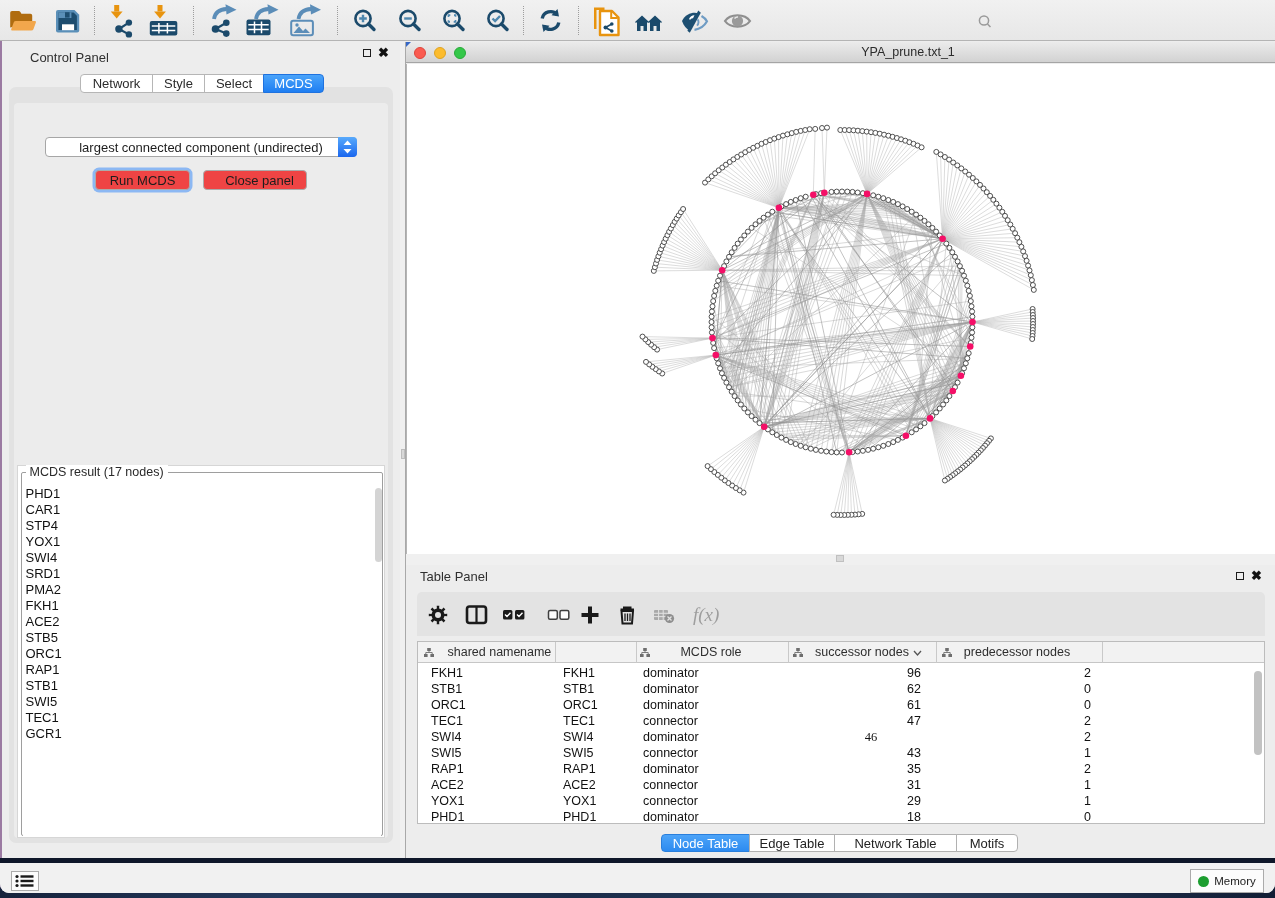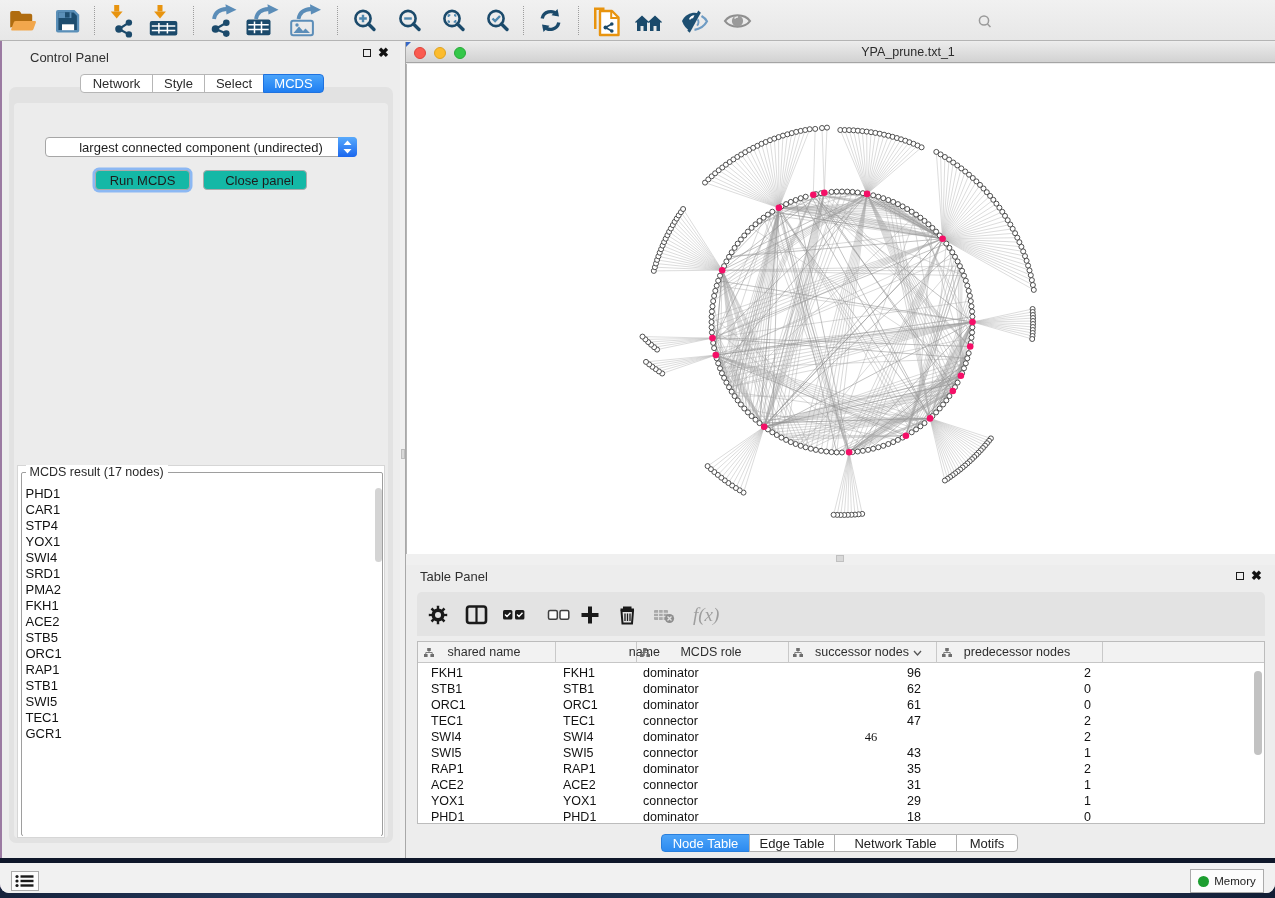--- a/index.html
+++ b/index.html
@@ -21,21 +21,21 @@
 .cpanel { position:absolute; left:2px; top:42px; width:398px; height:816px; background:#ededed; }
 .paneltitle { font-size:13px; color:#303030; }
 .cp-tabsrow { position:absolute; left:78px; top:29px; height:19px; }
 .cp-container { position:absolute; left:7px; top:45px; width:384px; height:756px;
   background:#e2e2e2; border-radius:7px; }
 .cp-inner { position:absolute; left:5px; top:16px; width:374px; height:735px;
   background:#ececec; border-radius:4px; }
 .tab { position:absolute; top:0; height:19px; background:#fff; border:1px solid #b6b6b6;
   font-size:13px; color:#2b2b2b; text-align:center; line-height:18px; }
 .tab.sel { background:linear-gradient(#4aa4fa,#1f7ef2); color:#fff; border-color:#1f72df; }
-.btn { position:absolute; background:#14b8a6; border:1px solid #ababab; border-radius:4px;
+.btn { position:absolute; background:#ef4444; border:1px solid #ababab; border-radius:4px;
   font-size:13px; color:#1d1d1d; text-align:center; }
 .combo { position:absolute; left:31px; top:34px; width:312px; height:20px; background:#fff;
   border:1px solid #a6a6a6; border-radius:4px; font-size:13px; color:#1d1d1d;
   text-align:center; line-height:19px; }
 .combobtn { position:absolute; right:-1px; top:-1px; width:19px; height:20px;
   border-radius:0 4px 4px 0; background:linear-gradient(#58aafc,#1a66ee); }
 .whitebg { position:absolute; left:3px; top:362px; width:368px; height:373px; background:#fff;
   border:1px solid #d6d6d6; }
 .groupbox { position:absolute; left:2.5px; top:5.5px; width:362px; height:364px;
   border:1px solid #9e9e9e; border-radius:2px; }
@@ -1152,21 +1152,21 @@
         </svg>
       </div>
     <div class="tp-table">
         <div class="thead"></div>
         <div class="abs" style="left:137px;top:0;width:1px;height:21px;background:#c9c9c9;"></div>
         <div class="abs" style="left:218px;top:0;width:1px;height:21px;background:#c9c9c9;"></div>
         <div class="abs" style="left:370px;top:0;width:1px;height:21px;background:#c9c9c9;"></div>
         <div class="abs" style="left:518px;top:0;width:1px;height:21px;background:#c9c9c9;"></div>
         <div class="abs" style="left:684px;top:0;width:1px;height:21px;background:#c9c9c9;"></div>
         <div class="abs" style="left:-4px;top:3px;width:140px;text-align:center;font-size:12.5px;color:#2e2e2e;">shared name</div>
-        <div class="abs" style="left:102px;top:3px;width:140px;text-align:right;font-size:12.5px;color:#2e2e2e;">name</div>
+        <div class="abs" style="left:102px;top:3px;width:140px;text-align:left;font-size:12.5px;color:#2e2e2e;">name</div>
         <div class="abs" style="left:223px;top:3px;width:140px;text-align:center;font-size:12.5px;color:#2e2e2e;">MCDS role</div>
         <div class="abs" style="left:374px;top:3px;width:140px;text-align:center;font-size:12.5px;color:#2e2e2e;">successor nodes</div>
         <div class="abs" style="left:529px;top:3px;width:140px;text-align:center;font-size:12.5px;color:#2e2e2e;">predecessor nodes</div>
         <svg width="846" height="21" style="position:absolute;left:0;top:0;">
           <g transform="translate(6,6)" fill="#6e6e6e">
             <rect x="3.2" y="0" width="3.6" height="3"></rect>
             <rect x="0" y="6" width="3.6" height="3"></rect>
             <rect x="6.4" y="6" width="3.6" height="3"></rect>
             <path d="M5 3 v1.5 M1.8 6 v-1.5 h6.4 V6" stroke="#6e6e6e" stroke-width="0.9" fill="none"></path>
           </g>

